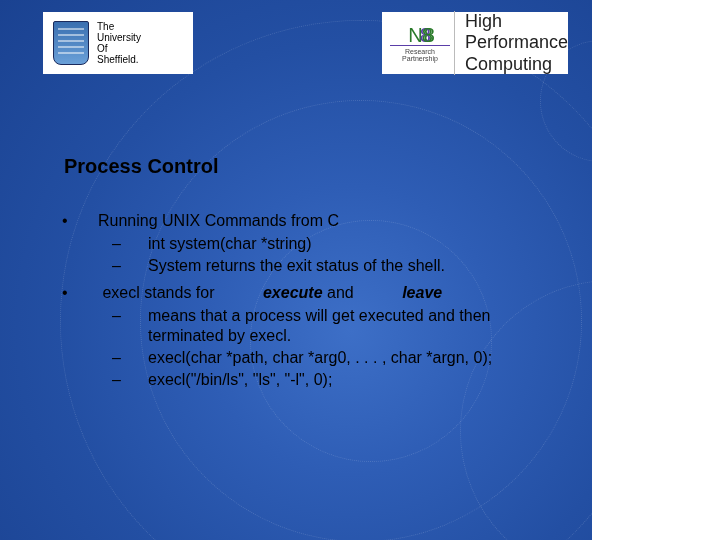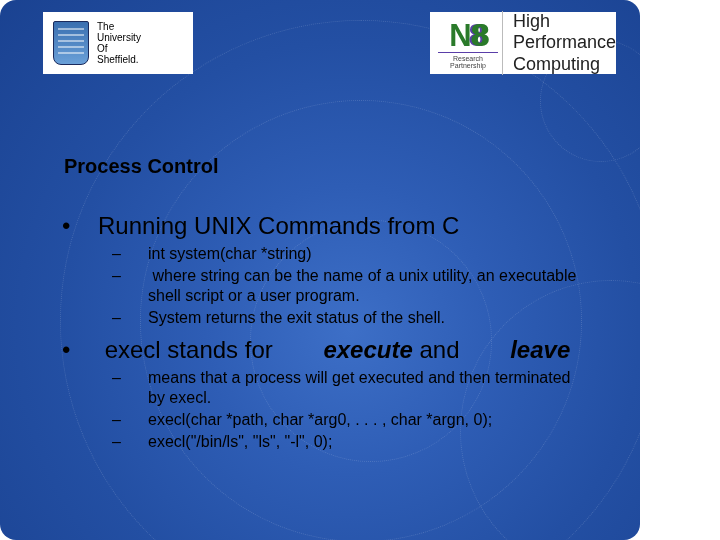--- a/index.html
+++ b/index.html
@@ -4,26 +4,25 @@
 <style>
   html, body {
     margin: 0;
     padding: 0;
     width: 720px;
     height: 540px;
     overflow: hidden;
   }
   .slide {
     position: relative;
-    width: 640px;
+    width: 592px;
     height: 540px;
     background: radial-gradient(circle at 350px 330px, #3d6fc7 0%, #2e5db5 30%, #234fa3 60%, #1a4291 100%);
     font-family: Arial, Helvetica, sans-serif;
     color: #000;
-    border-radius: 16px;
   }
   
   .deco {
     position: absolute;
     border: 1px dotted rgba(255,255,255,0.15);
     border-radius: 50%;
     pointer-events: none;
   }
   .d1 { width: 440px; height: 440px; left: 140px; top: 100px; }
   .d2 { width: 600px; height: 600px; left: 60px;  top: 20px; }
@@ -69,22 +68,22 @@
     background: #fff;
     display: flex;
     align-items: center;
   }
   .n8-block {
     width: 86px;
     padding-left: 8px;
     text-align: center;
   }
   .n8-mark {
-    font-size: 31px;
-    font-weight: 700;
+    font-size: 20px;
+    font-weight: 400;
     letter-spacing: -1px;
   }
   .n8-mark .n { color:#2a7a2a; }
   .n8-mark .eight {
     color:#2a7a2a;
     text-shadow: -2px 0 #5a3ea8, 2px 0 #2a7a2a;
   }
   .n8-sub {
     font-size: 7px;
     color:#444;
@@ -117,21 +116,21 @@
     left: 70px;
     right: 50px;
     top: 212px;
     font-size: 17px;
     color: #000;
   }
   .l1 {
     margin: 0 0 4px 0;
     padding-left: 28px;
     text-indent: -18px;
-    font-size: 24px;
+    font-size: 16px;
   }
   .l1::before {
     content: "•";
     display: inline-block;
     width: 18px;
   }
   .l2 {
     margin: 0 0 2px 0;
     padding-left: 78px;
     text-indent: -18px;
@@ -180,21 +179,20 @@
         <span>Computing</span>
       </div>
     </div>
   </div>
 
   <div class="title">Process Control</div>
 
   <div class="content">
     <p class="l1"><span>Running UNIX Commands from C</span></p>
     <p class="l2"><span>int system(char *string)</span></p>
-    <p class="l2"><span> where string can be the name of a unix utility, an executable shell script or a user program.</span></p>
     <p class="l2"><span>System returns the exit status of the shell.</span></p>
     <div class="gap"></div>
     <p class="l1">
       <span>execl stands for </span><span class="ital">execute</span><span> and </span><span class="ital">leave</span>
     </p>
     <p class="l2"><span>means that a process will get executed and then terminated by execl.</span></p>
     <p class="l2"><span>execl(char *path, char *arg0, . . . , char *argn, 0);</span></p>
     <p class="l2"><span>execl("/bin/ls", "ls", "-l", 0);</span></p>
   </div>
 

